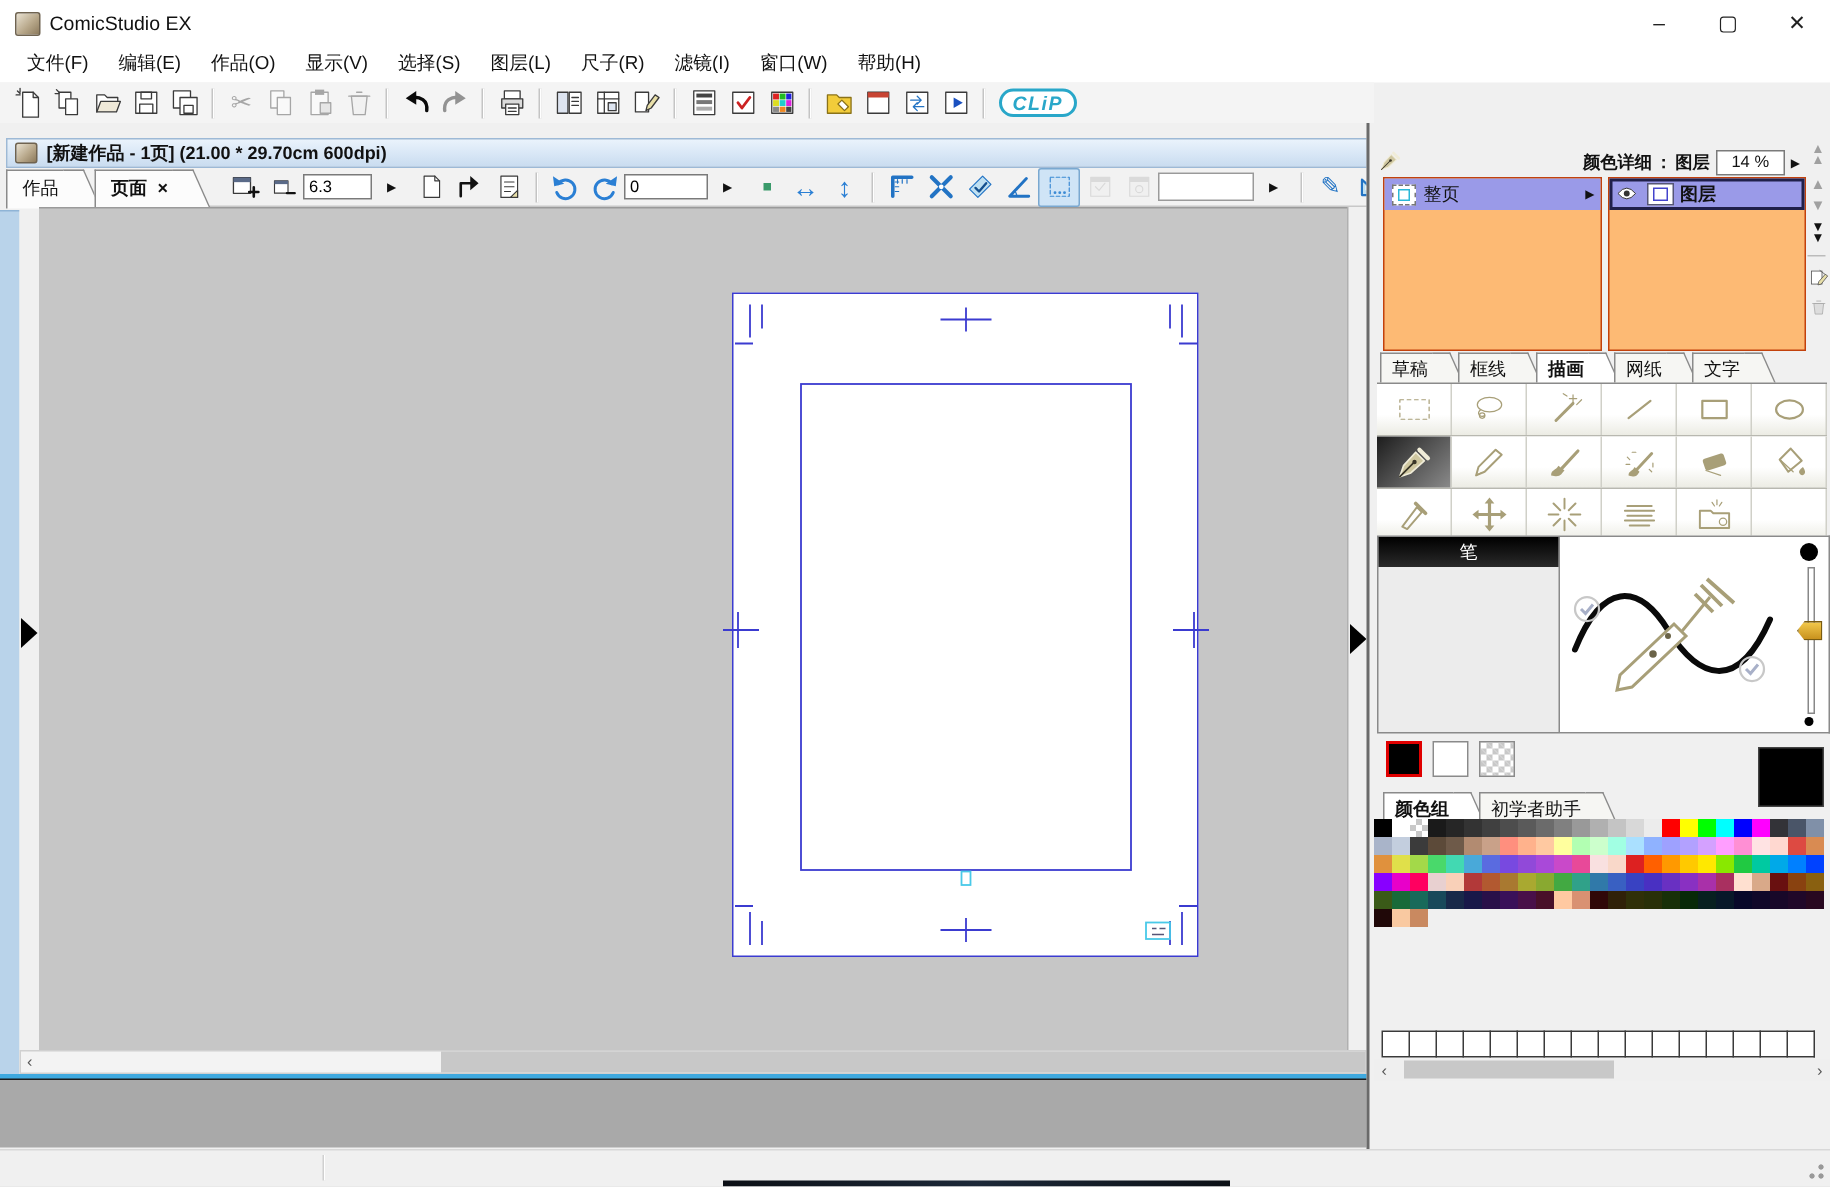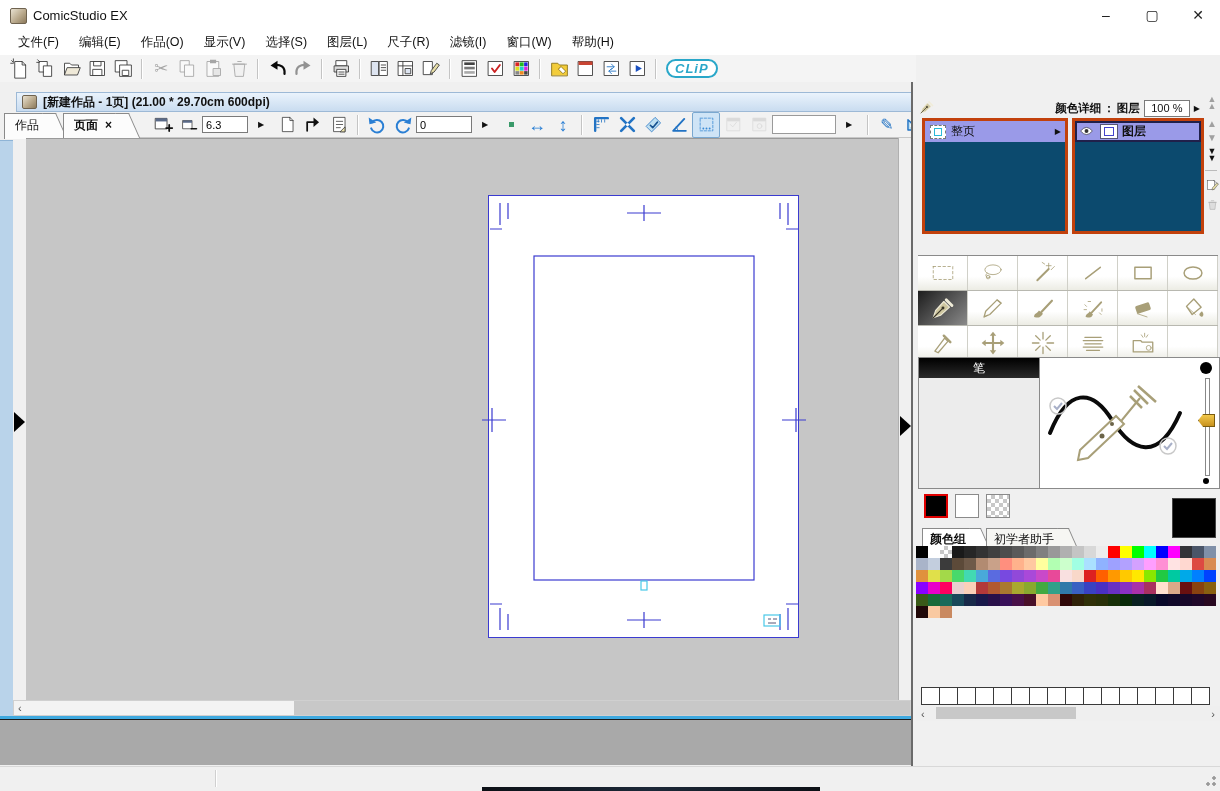--- a/index.html
+++ b/index.html
@@ -19,21 +19,21 @@
   
   #bgmain{left:0;top:55px;width:1220px;height:711px;background:#f0f0f0}
   #maintb{left:0;top:55px;width:916px;height:27px;background:#f4f4f4;display:flex;align-items:center;padding-left:6px;box-sizing:border-box}
   .tbi{width:26px;height:24px;display:flex;align-items:center;justify-content:center;flex:0 0 auto}
   .tbi svg{display:block}
   .sep{width:1px;height:20px;background:#c4c4c4;border-right:1px solid #fff;margin:0 5px;flex:0 0 auto}
   .dis{filter:grayscale(1) opacity(.42)}
   .gly{font-size:17px;line-height:1}
   .clip{display:inline-block;border:2px solid #29a7c9;color:#29a7c9;border-radius:10px;padding:0 7px;font-weight:bold;font-style:italic;font-size:13px;letter-spacing:1px;background:#fff;margin-left:4px}
   
-  #docbar{left:16px;top:92px;width:908px;height:20px;background:linear-gradient(#eaf3fc,#c9dcf0);border:1px solid #9db9d6;box-sizing:border-box;display:flex;align-items:center}
+  #docbar{left:4px;top:92px;width:908px;height:20px;background:linear-gradient(#eaf3fc,#c9dcf0);border:1px solid #9db9d6;box-sizing:border-box;display:flex;align-items:center}
   #doc-icon{width:13px;height:12px;margin:0 6px 0 5px;background:linear-gradient(135deg,#e9e2d2,#b9a98c 55%,#8c7a5c);border:1px solid #6f6350;border-radius:2px}
   #doc-title{font-size:12px;font-weight:600}
   #pagetb{left:4px;top:112px;width:908px;height:26px;background:#f2f2f2;border-bottom:1px solid #c8c8c8;box-sizing:border-box;display:flex;align-items:center}
   .dtab{position:relative;height:22px;margin-top:3px;padding:3px 16px 0 10px;background:#fcfcfc;border:1px solid #8a8a8a;border-bottom:none;border-right:none;font-size:12px;white-space:nowrap}
   .dtab::after{content:'';position:absolute;top:-1px;right:-7px;width:13px;height:calc(100% + 1px);background:inherit;border:1px solid #8a8a8a;border-left:none;border-bottom:none;transform:skewX(24deg)}
   .dtab .x{margin-left:7px;font-weight:bold}
   #pagetb .icons{display:flex;align-items:center;margin-left:14px}
   .tin{height:17px;border:1px solid #7a7a7a;background:#fff;font-size:11px;padding:0 3px;box-sizing:border-box;font-family:inherit}
   .spin{font-size:8px;color:#111;margin:0 3px}
   .selbox{background:#cfe4f6;border:1px solid #7aa8d0;border-radius:2px}
@@ -59,21 +59,21 @@
   #vdivider{left:911px;top:82px;width:5px;height:684px;background:#f0f0f0;border-left:2px solid #6a6a6a}
   #panel{left:916px;top:82px;width:304px;height:684px;background:#f0f0f0}
   #panel .hd{position:absolute;left:0;top:0;width:100%;height:16px;font-size:12px}
   #panel-title{position:absolute;left:6px;top:1px}
   #panel-close{position:absolute;right:4px;top:0;font-weight:bold;font-size:13px}
   #editrow{position:absolute;left:0;top:16px;width:288px;height:20px;display:flex;align-items:center}
   #editrow b{font-size:11.5px}
   #opacity-box{width:44px;height:15px;border:1px solid #7a7a7a;background:#fff;font-size:11px;text-align:center;line-height:15px;margin-left:4px}
   #sidecol{position:absolute;left:288px;top:14px;width:16px;height:150px}
   .scic{position:absolute;left:1px;width:14px;text-align:center}
-  .pane{position:absolute;top:36px;height:116px;background:#0c4a6e;border:3px solid #c2410c;box-sizing:border-box}
+  .pane{position:absolute;top:36px;height:116px;background:#fdba74;border:1px solid #c2410c;box-sizing:border-box}
   .lrow{height:21px;display:flex;align-items:center;background:#9a9ae8;font-size:12px}
   #rowright{border:2px solid #20204a;box-sizing:border-box}
   .thumb{width:16px;height:13px;background:#fff;border:1px solid #557;margin:0 4px;position:relative}
   .thumb i{position:absolute;left:3px;top:2px;right:3px;bottom:2px;border:1px solid #44c}
   #cattabs{position:absolute;left:4px;top:153px;height:20px;display:flex}
   .ctab{position:relative;height:19px;padding:2px 14px 0 7px;background:#f6f6f3;border:1px solid #8a8a8a;border-bottom:none;border-right:none;font-size:12px;margin-right:6px;white-space:nowrap}
   .ctab::after{content:'';position:absolute;top:-1px;right:-6px;width:11px;height:calc(100% + 1px);background:inherit;border:1px solid #8a8a8a;border-left:none;border-bottom:none;transform:skewX(24deg)}
   .ctab.act{font-weight:bold;background:#fff}
   #toolgrid{position:absolute;left:2px;top:173px;width:300px;height:102px;background:#fbfbf8;border-top:1px solid #8a8a8a}
   .tgrow{display:flex;height:34px;border-bottom:1px solid #b8b8b0;background:linear-gradient(#ffffff,#ffffff 60%,#ecece4)}
@@ -547,21 +547,21 @@
     <span style="width:22px;text-align:center" id="penquill"><svg width="16" height="16" viewBox="0 0 32 32" fill="none" stroke-linecap="round">
           <path d="M20 6l7 7" stroke="#f0ecd8" stroke-width="3.5"></path>
           <path d="M4 28l9-3 11-10-7-7-10 11z" fill="#cfc7a0" stroke="#f0ecd8" stroke-width="1.4"></path>
           <path d="M4 28l11-11" stroke="#3a3628" stroke-width="1.4"></path>
           <circle cx="16" cy="16" r="1.8" fill="#3a3628"></circle>
         </svg></span>
     <span style="flex:1"></span>
     <b>颜色详细</b>
     <b style="margin:0 2px">：</b>
     <b>图层</b>
-    <div id="opacity-box">100 %</div>
+    <div id="opacity-box">14 %</div>
     <span class="spin" style="margin:0 4px">▶</span>
   </div>
   <div id="sidecol">
     <span class="scic" style="top:0;color:#a0a0a0;font-size:9px;line-height:7px">▲<br>▲</span>
     <span class="scic" style="top:22px;color:#a0a0a0;font-size:10px">▲</span>
     <span class="scic" style="top:36px;color:#a0a0a0;font-size:10px">▼</span>
     <span class="scic" style="top:52px;color:#111;font-size:9px;line-height:7px">▼<br>▼</span>
     <span class="scic" style="top:74px;border-top:1px solid #bbb;width:12px"></span>
     <span class="scic" style="top:82px"><svg width="13" height="13" viewBox="0 0 24 24">
           <rect x="3" y="5" width="13" height="16" fill="#fff" stroke="#555"></rect>
@@ -590,20 +590,27 @@
             <path d="M1 7q9-11 18 0q-9 11-18 0z" fill="#fff" stroke="#333"></path>
             <circle cx="10" cy="7" r="3" fill="#333"></circle>
           </svg></span>
       <span class="thumb">
           <i></i>
         </span>
       <b>图层</b>
     </div>
   </div>
 
+  <div id="cattabs">
+      <div class="ctab">草稿</div>
+      <div class="ctab">框线</div>
+      <div class="ctab act">描画</div>
+      <div class="ctab">网纸</div>
+      <div class="ctab">文字</div>
+    </div>
 
   <div id="toolgrid">
       <div class="tgrow">
         <div class="tgc">
           <svg width="30" height="26" viewBox="0 0 32 32" fill="none" stroke-linecap="round" stroke-linejoin="round">
             <rect x="4" y="8" width="24" height="16" stroke="#a89f78" stroke-dasharray="3 3"></rect>
           </svg>
         </div>
         <div class="tgc">
           <svg width="30" height="26" viewBox="0 0 32 32" fill="none" stroke-linecap="round" stroke-linejoin="round">

